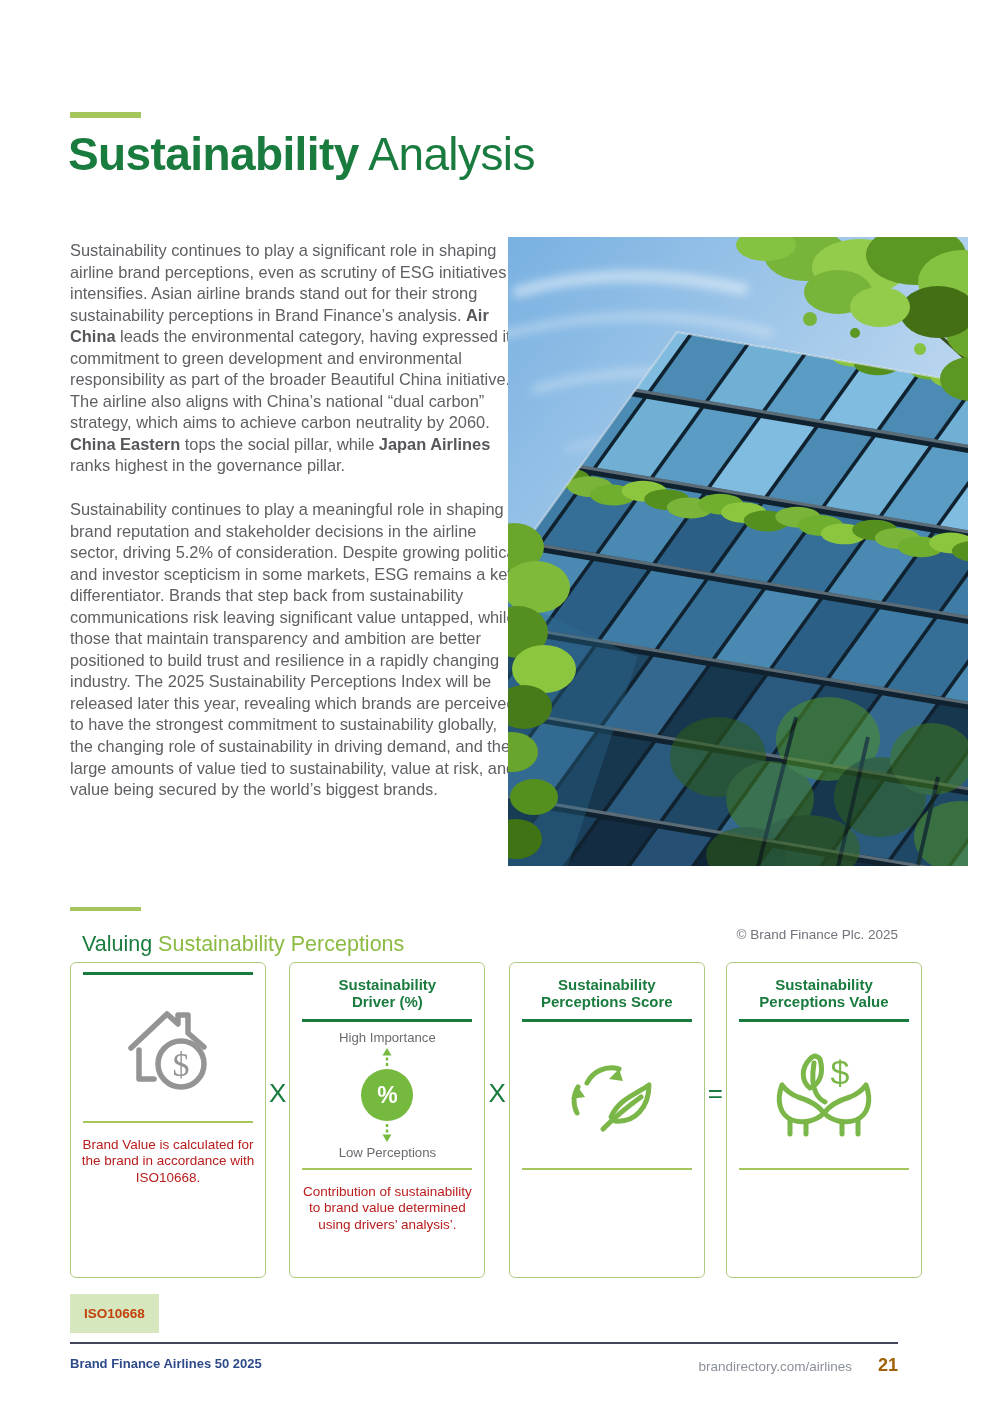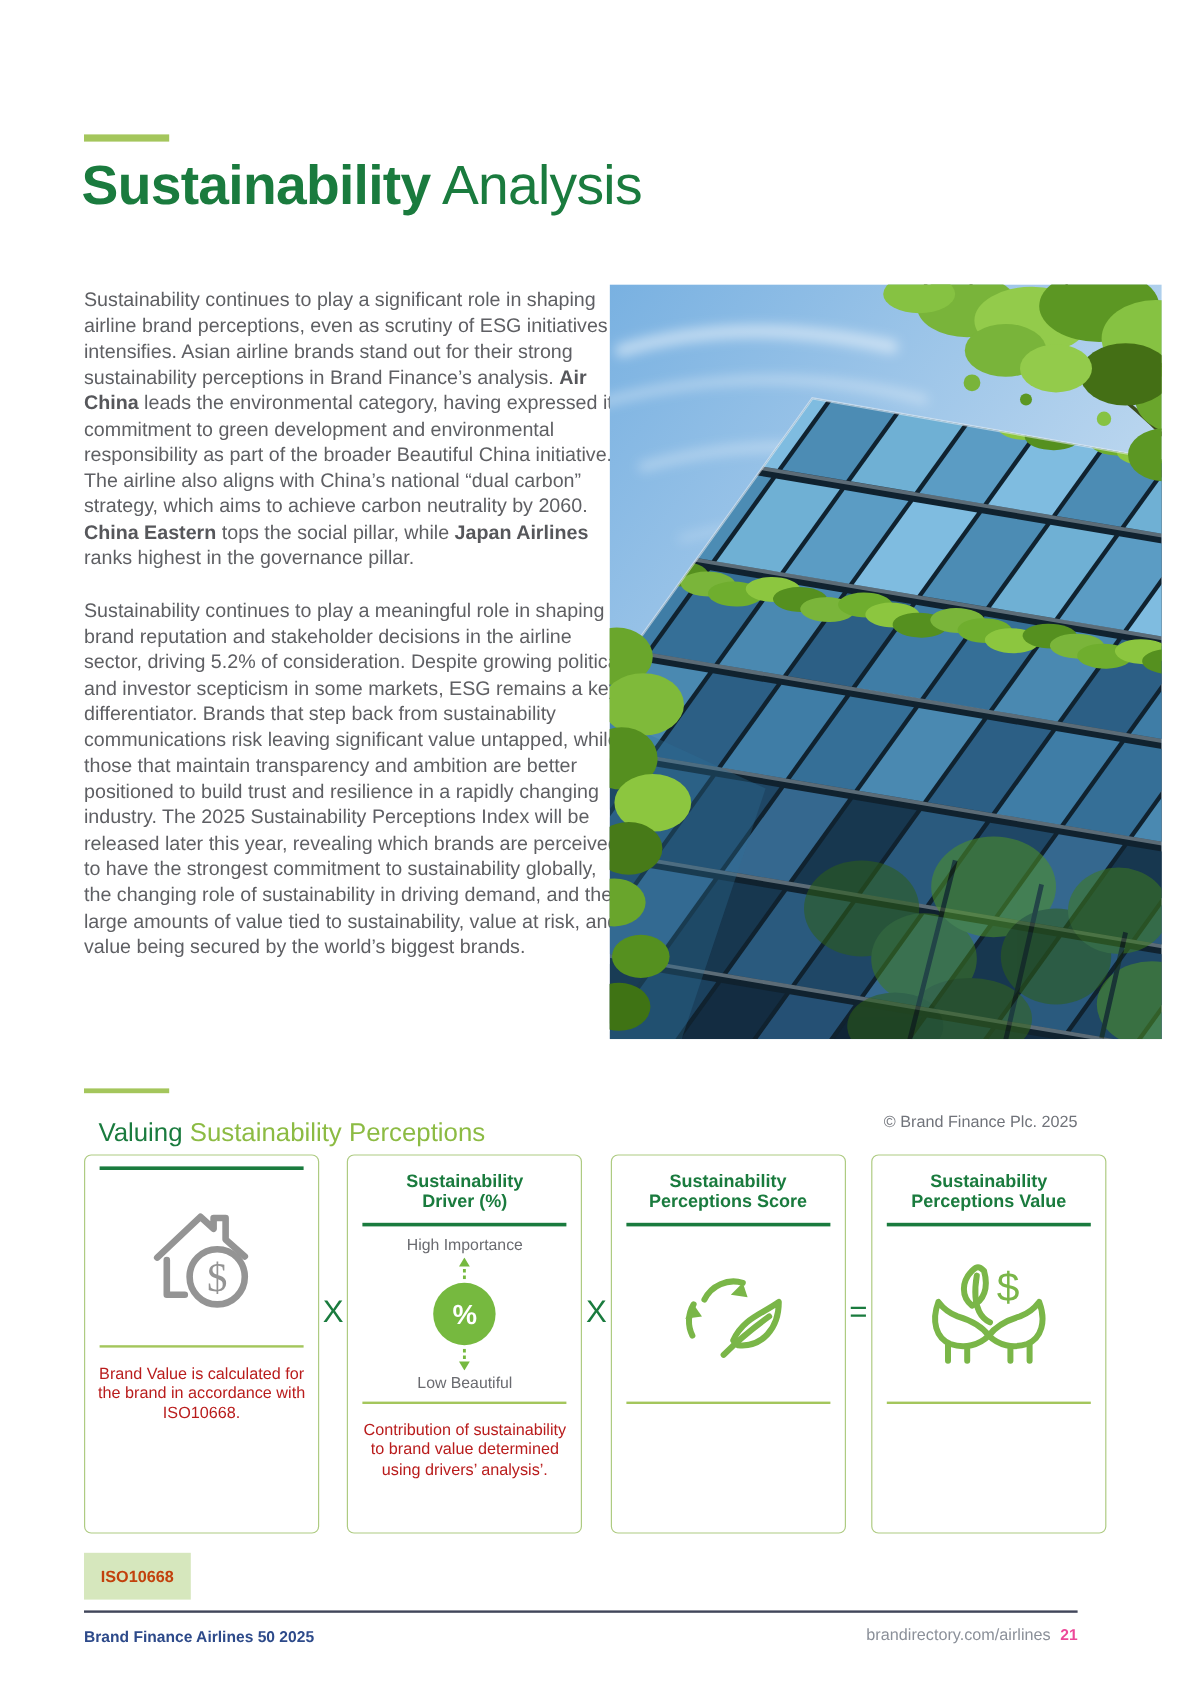--- a/index.html
+++ b/index.html
@@ -39,23 +39,23 @@
               font-size:23px;font-weight:700;}
   .mbox-rule2{width:170px;height:2px;background:#a4c65c;margin:0 auto;}
   .mbox-desc{padding:14px 9px 0;text-align:center;font-size:13.5px;line-height:16.4px;
              color:#b91c1c;}
   .op{font-size:26px;color:#1a7b3e;margin-top:118px;font-weight:400;line-height:1;}
 
   .badge{position:absolute;left:70px;top:1294px;background:#d6e7bd;color:#c2410c;
          font-weight:700;font-size:13.5px;padding:12px 14px;}
   .footer-rule{position:absolute;left:70px;right:70px;top:1342px;height:1.5px;background:#41465a;}
   .footer-left{position:absolute;left:70px;top:1356px;font-size:13px;font-weight:700;color:#2d4a8a;}
-  .footer-right{position:absolute;right:70px;top:1355px;display:flex;gap:8px;
+  .footer-right{position:absolute;right:70px;top:1355px;display:flex;gap:26px;
                 align-items:baseline;font-size:13.5px;color:#8b9099;}
-  .footer-page{color:#ec4899;font-weight:700;font-size:13px;}
+  .footer-page{color:#a16207;font-weight:700;font-size:18px;}
 </style>
 </head>
 <body>
 
 <div class="page">
 
   <div class="accent-bar"></div>
 
   <h1 class="title"><span class="tb">Sustainability</span><span> Analysis</span></h1>
 
@@ -442,21 +442,21 @@
         <div class="imp-label">High Importance</div>
         <svg width="12" height="18" viewBox="0 0 12 18">
           <line x1="6" y1="18" x2="6" y2="8" stroke="#76b93f" stroke-width="2.4" stroke-dasharray="3 2.5"></line>
           <polygon points="6,0 1.5,7.5 10.5,7.5" fill="#76b93f"></polygon>
         </svg>
         <div class="pct-circle">%</div>
         <svg width="12" height="18" viewBox="0 0 12 18">
           <line x1="6" y1="0" x2="6" y2="10" stroke="#76b93f" stroke-width="2.4" stroke-dasharray="3 2.5"></line>
           <polygon points="6,18 1.5,10.5 10.5,10.5" fill="#76b93f"></polygon>
         </svg>
-        <div class="imp-label">Low Beautiful</div>
+        <div class="imp-label">Low Perceptions</div>
       </div>
       <div class="mbox-rule2"></div>
       <div class="mbox-desc">Contribution of sustainability to brand value determined using drivers’ analysis’.</div>
     </div>
 
     <div class="op">X</div>
 
     <div class="mbox">
       <div class="mbox-head">
         <div>Sustainability</div>

